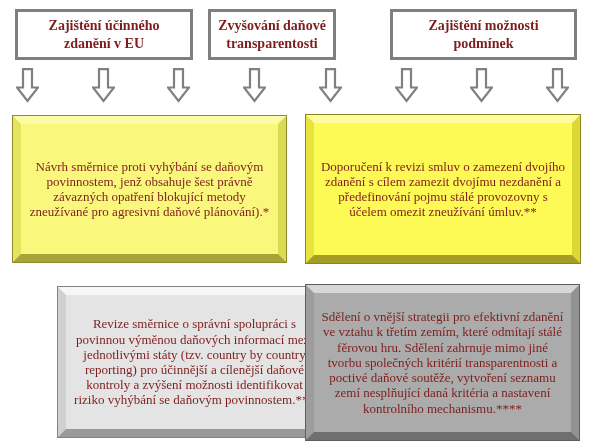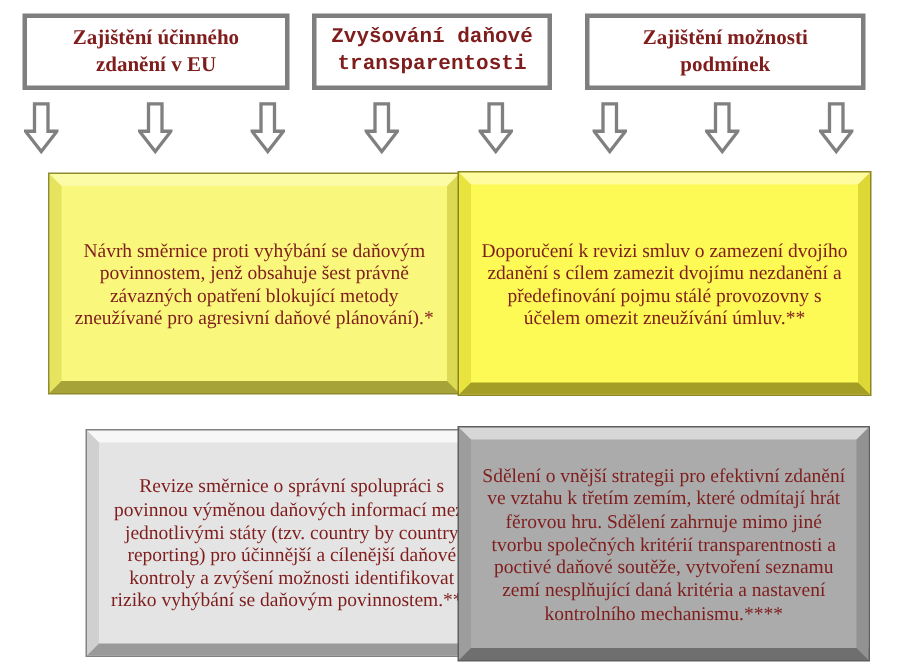--- a/index.html
+++ b/index.html
@@ -24,21 +24,21 @@
     display: flex;
     align-items: center;
     justify-content: center;
     text-align: center;
     font-weight: bold;
     font-size: 14px;
     line-height: 1.28;
     padding: 0 6px;
   }
   .header-1 { left: 15px;  width: 178px; }
-  .header-2 { left: 208px; width: 160px; font-family: Liberation Mono, monospace; }
+  .header-2 { left: 208px; width: 128px; }
   .header-3 { left: 390px; width: 187px; }
 
   
   .arrows-row {
     position: absolute;
     left: 16px;
     top: 68px;
     width: 553px;
     height: 36px;
     display: flex;
@@ -64,21 +64,20 @@
     padding: 2px 5px;
   }
   .box-yellow-left {
     left: 13px; top: 116px; width: 273px; height: 146px;
     background: var(--box1-fill, #f9f77c);
     border-top-color: #fcfba6;
     border-left-color: #e6e35e;
     border-right-color: #dcd952;
     border-bottom-color: #a6a338;
     outline-color: #8f8c2e;
-    margin-left: 20px;
   }
   .box-yellow-right {
     left: 306px; top: 115px; width: 274px; height: 148px;
     background: var(--box2-fill, #fdf955);
     border-top-color: #fefc9e;
     border-left-color: #e9e33e;
     border-right-color: #ded836;
     border-bottom-color: #a49e26;
     outline-color: #8b861f;
   }
@@ -147,16 +146,16 @@
   <div class="content-box box-yellow-left">
     <span>Návrh směrnice proti vyhýbání se daňovým povinnostem, jenž obsahuje šest právně závazných opatření blokující metody zneužívané pro agresivní daňové plánování).*</span>
   </div>
   <div class="content-box box-yellow-right">
     <span>Doporučení k revizi smluv o zamezení dvojího zdanění s cílem zamezit dvojímu nezdanění a předefinování pojmu stálé provozovny s účelem omezit zneužívání úmluv.**</span>
   </div>
   <div class="content-box box-gray-left">
     <span>Revize směrnice o správní spolupráci s povinnou výměnou daňových informací mezi jednotlivými státy (tzv. country by country reporting) pro účinnější a cílenější daňové kontroly a zvýšení možnosti identifikovat riziko vyhýbání se daňovým povinnostem.***</span>
   </div>
   <div class="content-box box-gray-right">
-    <span>Sdělení o vnější strategii pro efektivní zdanění ve vztahu k třetím zemím, které odmítají hrát fěrovou hru. Sdělení zahrnuje mimo jiné tvorbu společných kritérií transparentnosti a poctivé daňové soutěže, vytvoření seznamu zemí nesplňující daná kritéria a nastavení kontrolního mechanismu.****</span>
+    <span>Sdělení o vnější strategii pro efektivní zdanění ve vztahu k třetím zemím, které odmítají stálé fěrovou hru. Sdělení zahrnuje mimo jiné tvorbu společných kritérií transparentnosti a poctivé daňové soutěže, vytvoření seznamu zemí nesplňující daná kritéria a nastavení kontrolního mechanismu.****</span>
   </div>
 
 </div>
 
 </body></html>

